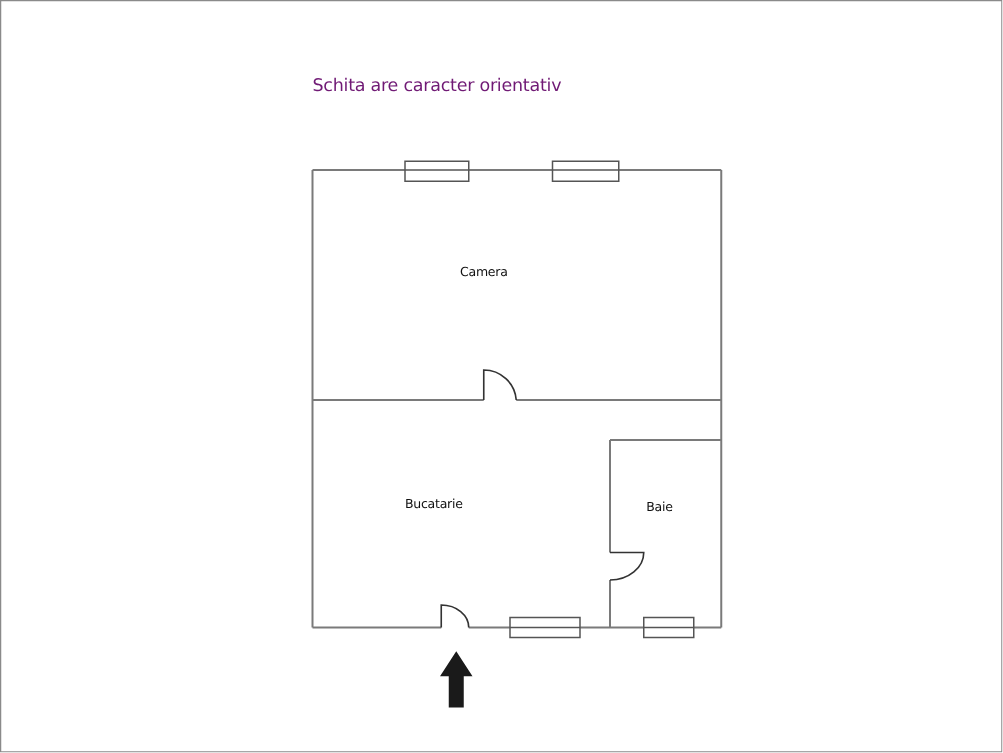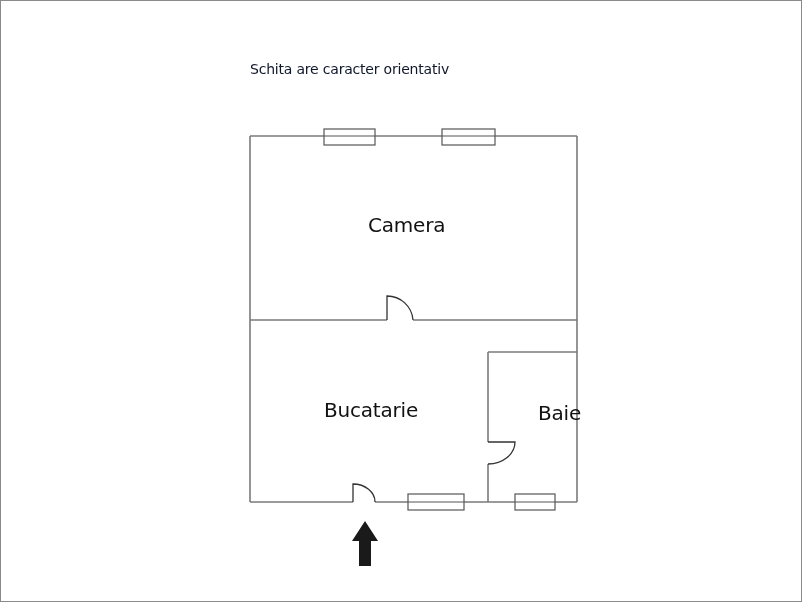--- a/index.html
+++ b/index.html
@@ -3,26 +3,26 @@
   <meta charset="utf-8">
   <style>
     html, body { margin: 0; padding: 0; background: #ffffff; }
     body { width: 802px; height: 602px; position: relative; overflow: hidden; }
     .frame {
       position: absolute; left: 0; top: 0; width: 800px; height: 600px;
       border: 1px solid #8a8a8a; background: #ffffff;
     }
     .note {
       position: absolute; left: 250px; top: 61px;
-      font-family: "DejaVu Sans", sans-serif; font-size: 14px; color: #0f172a;
+      font-family: "DejaVu Sans", sans-serif; font-size: 14px; color: #701a75;
       letter-spacing: -0.2px;
     }
     .room-label {
       position: absolute; font-family: "DejaVu Sans", sans-serif;
-      font-size: 20px; color: #111; letter-spacing: -0.2px;
+      font-size: 10px; color: #111; letter-spacing: -0.2px;
     }
     svg.plan { position: absolute; left: 0; top: 0; }
   </style>
 </head>
 <body>
 
 <div class="frame"></div>
 
 <div class="note">Schita are caracter orientativ</div>
 
@@ -55,13 +55,13 @@
     <path d="M387 320 V296 A26 26 0 0 1 413 320"></path>
     <path d="M353 502 V484 A22 18 0 0 1 375 502"></path>
     <path d="M488 442 H515 A27 22 0 0 1 488 464"></path>
   </g>
 
   <path d="M365 521 L378 541 L371 541 L371 566 L359 566 L359 541 L352 541 Z" fill="#1a1a1a"></path>
 </svg>
 
 <div class="room-label" style="left:368px; top:213px;">Camera</div>
 <div class="room-label" style="left:324px; top:398px;">Bucatarie</div>
-<div class="room-label" style="left:538px; top:401px;">Baie</div>
+<div class="room-label" style="left:517px; top:401px;">Baie</div>
 
 </body></html>

